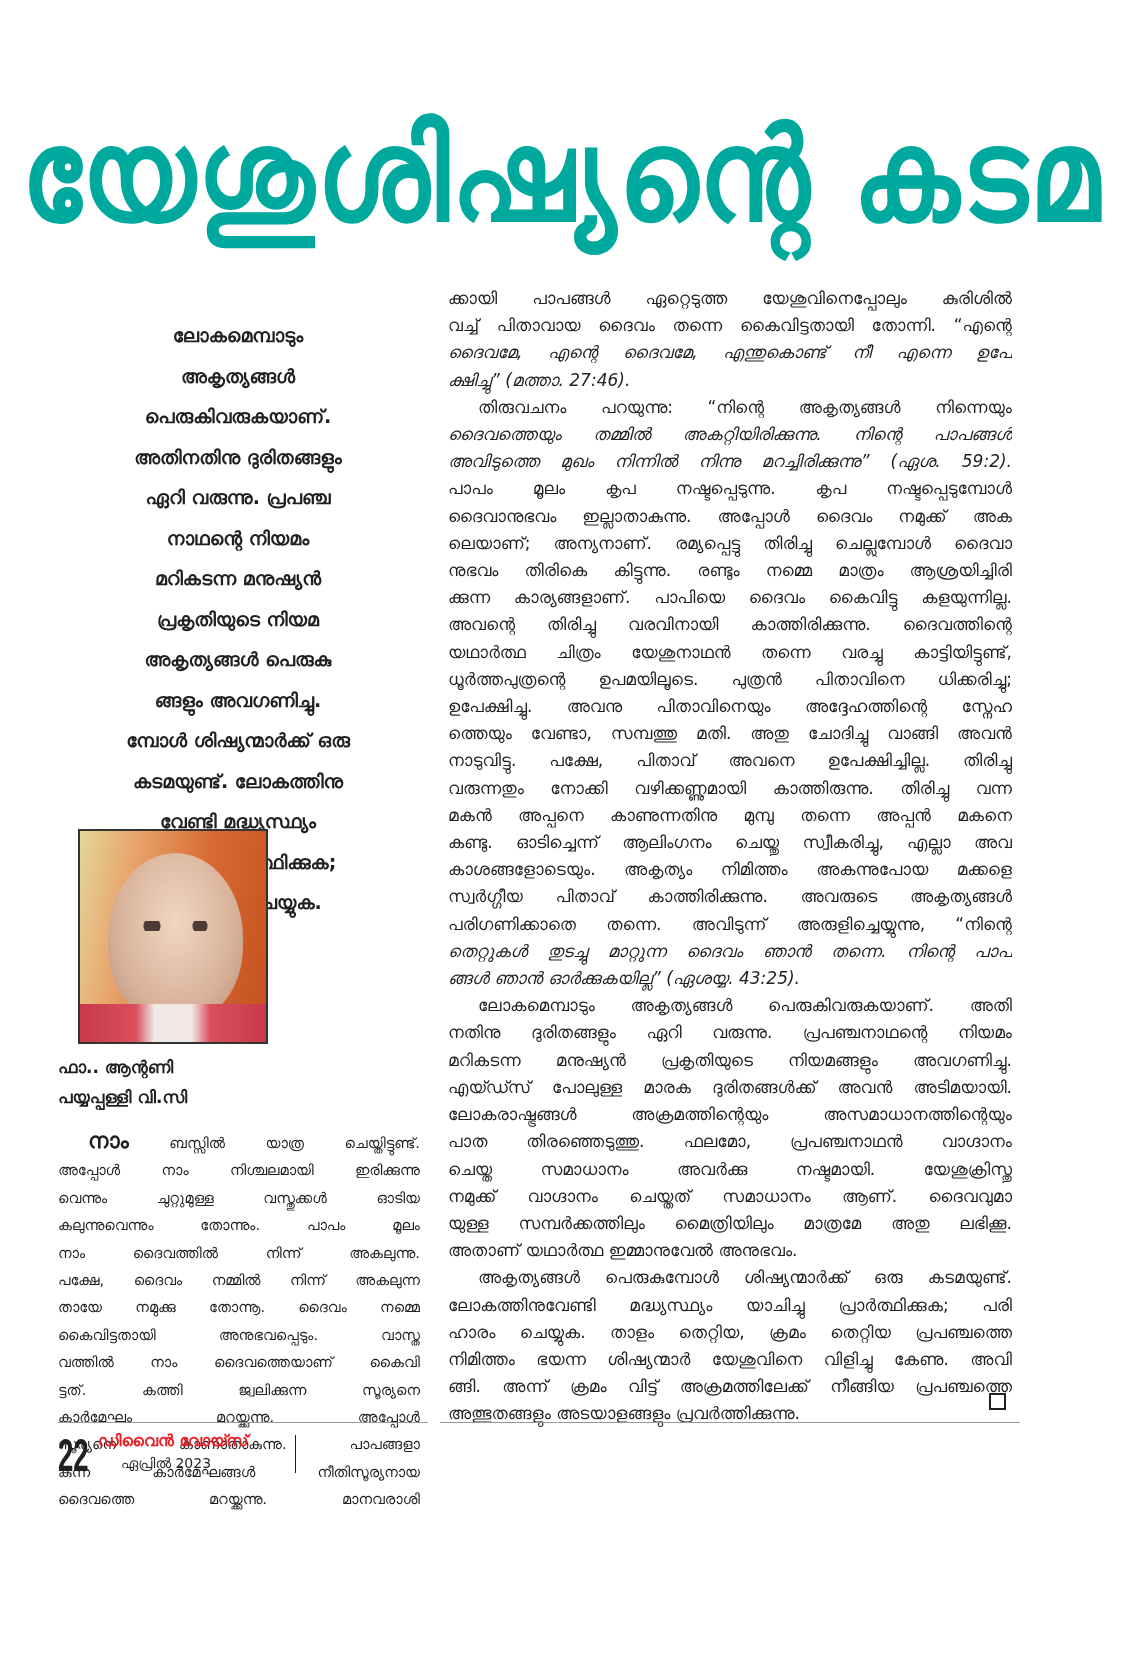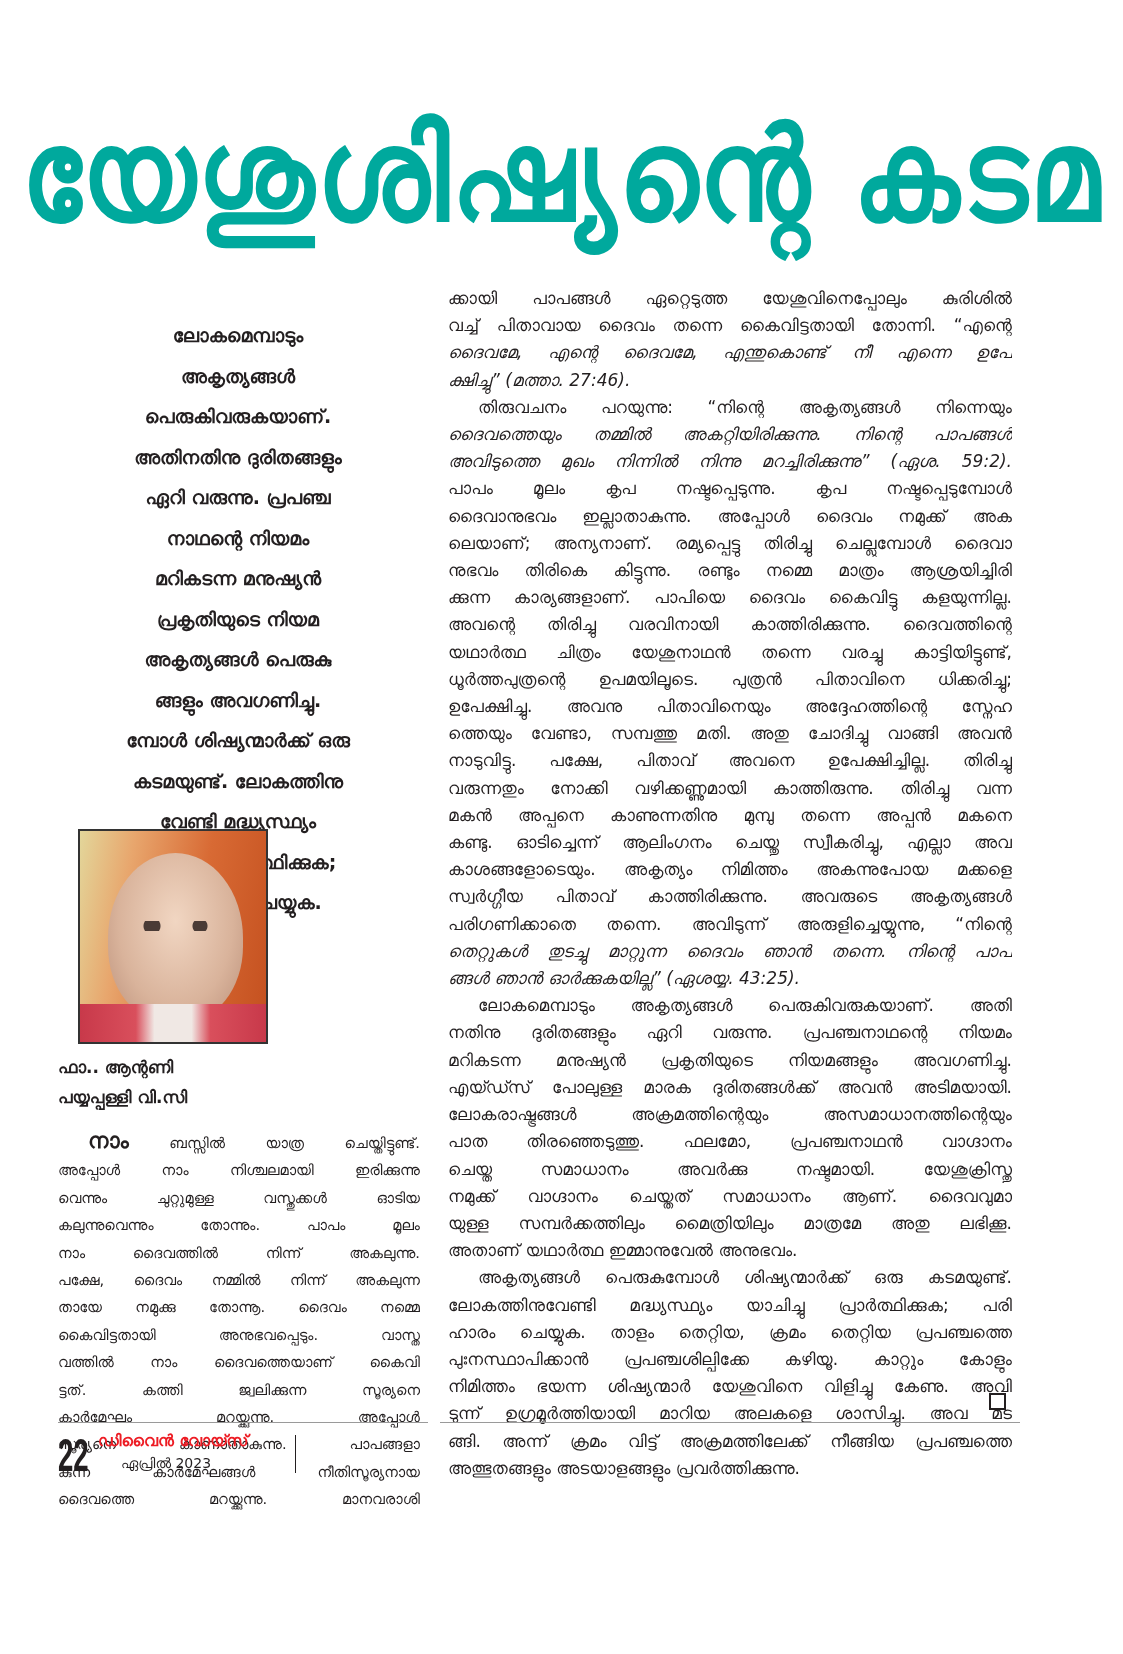--- a/index.html
+++ b/index.html
@@ -172,23 +172,21 @@
       <div class="line">പാത തിരഞ്ഞെടുത്തു. ഫലമോ, പ്രപഞ്ചനാഥൻ വാഗ്ദാനം</div>
       <div class="line">ചെയ്ത സമാധാനം അവർക്കു നഷ്ടമായി. യേശുക്രിസ്തു</div>
       <div class="line">നമുക്ക് വാഗ്ദാനം ചെയ്തത് സമാധാനം ആണ്. ദൈവവുമാ</div>
       <div class="line">യുള്ള സമ്പർക്കത്തിലും മൈത്രിയിലും മാത്രമേ അതു ലഭിക്കൂ.</div>
       <div class="line last">അതാണ് യഥാർത്ഥ ഇമ്മാനുവേൽ അനുഭവം.</div>
     </div>
     <div>
       <div class="line indent">അകൃത്യങ്ങൾ പെരുകുമ്പോൾ ശിഷ്യന്മാർക്ക് ഒരു കടമയുണ്ട്.</div>
       <div class="line">ലോകത്തിനുവേണ്ടി മദ്ധ്യസ്ഥ്യം യാചിച്ചു പ്രാർത്ഥിക്കുക; പരി</div>
       <div class="line">ഹാരം ചെയ്യുക. താളം തെറ്റിയ, ക്രമം തെറ്റിയ പ്രപഞ്ചത്തെ</div>
-      <div class="line">പുഃനസ്ഥാപിക്കാൻ പ്രപഞ്ചശില്പിക്കേ കഴിയൂ. കാറ്റും കോളും</div>
       <div class="line">നിമിത്തം ഭയന്ന ശിഷ്യന്മാർ യേശുവിനെ വിളിച്ചു കേണു. അവി</div>
-      <div class="line">ടുന്ന് ഉഗ്രമൂർത്തിയായി മാറിയ അലകളെ ശാസിച്ചു. അവ മട</div>
       <div class="line">ങ്ങി. അന്ന് ക്രമം വിട്ട് അക്രമത്തിലേക്ക് നീങ്ങിയ പ്രപഞ്ചത്തെ</div>
       <div class="line last">അത്ഭുതങ്ങളും അടയാളങ്ങളും പ്രവർത്തിക്കുന്നു.</div>
     </div>
   </div>
 
 <div class="end-box"></div>
 
 <div class="rule-left"></div>
 <div class="rule-right"></div>
 

